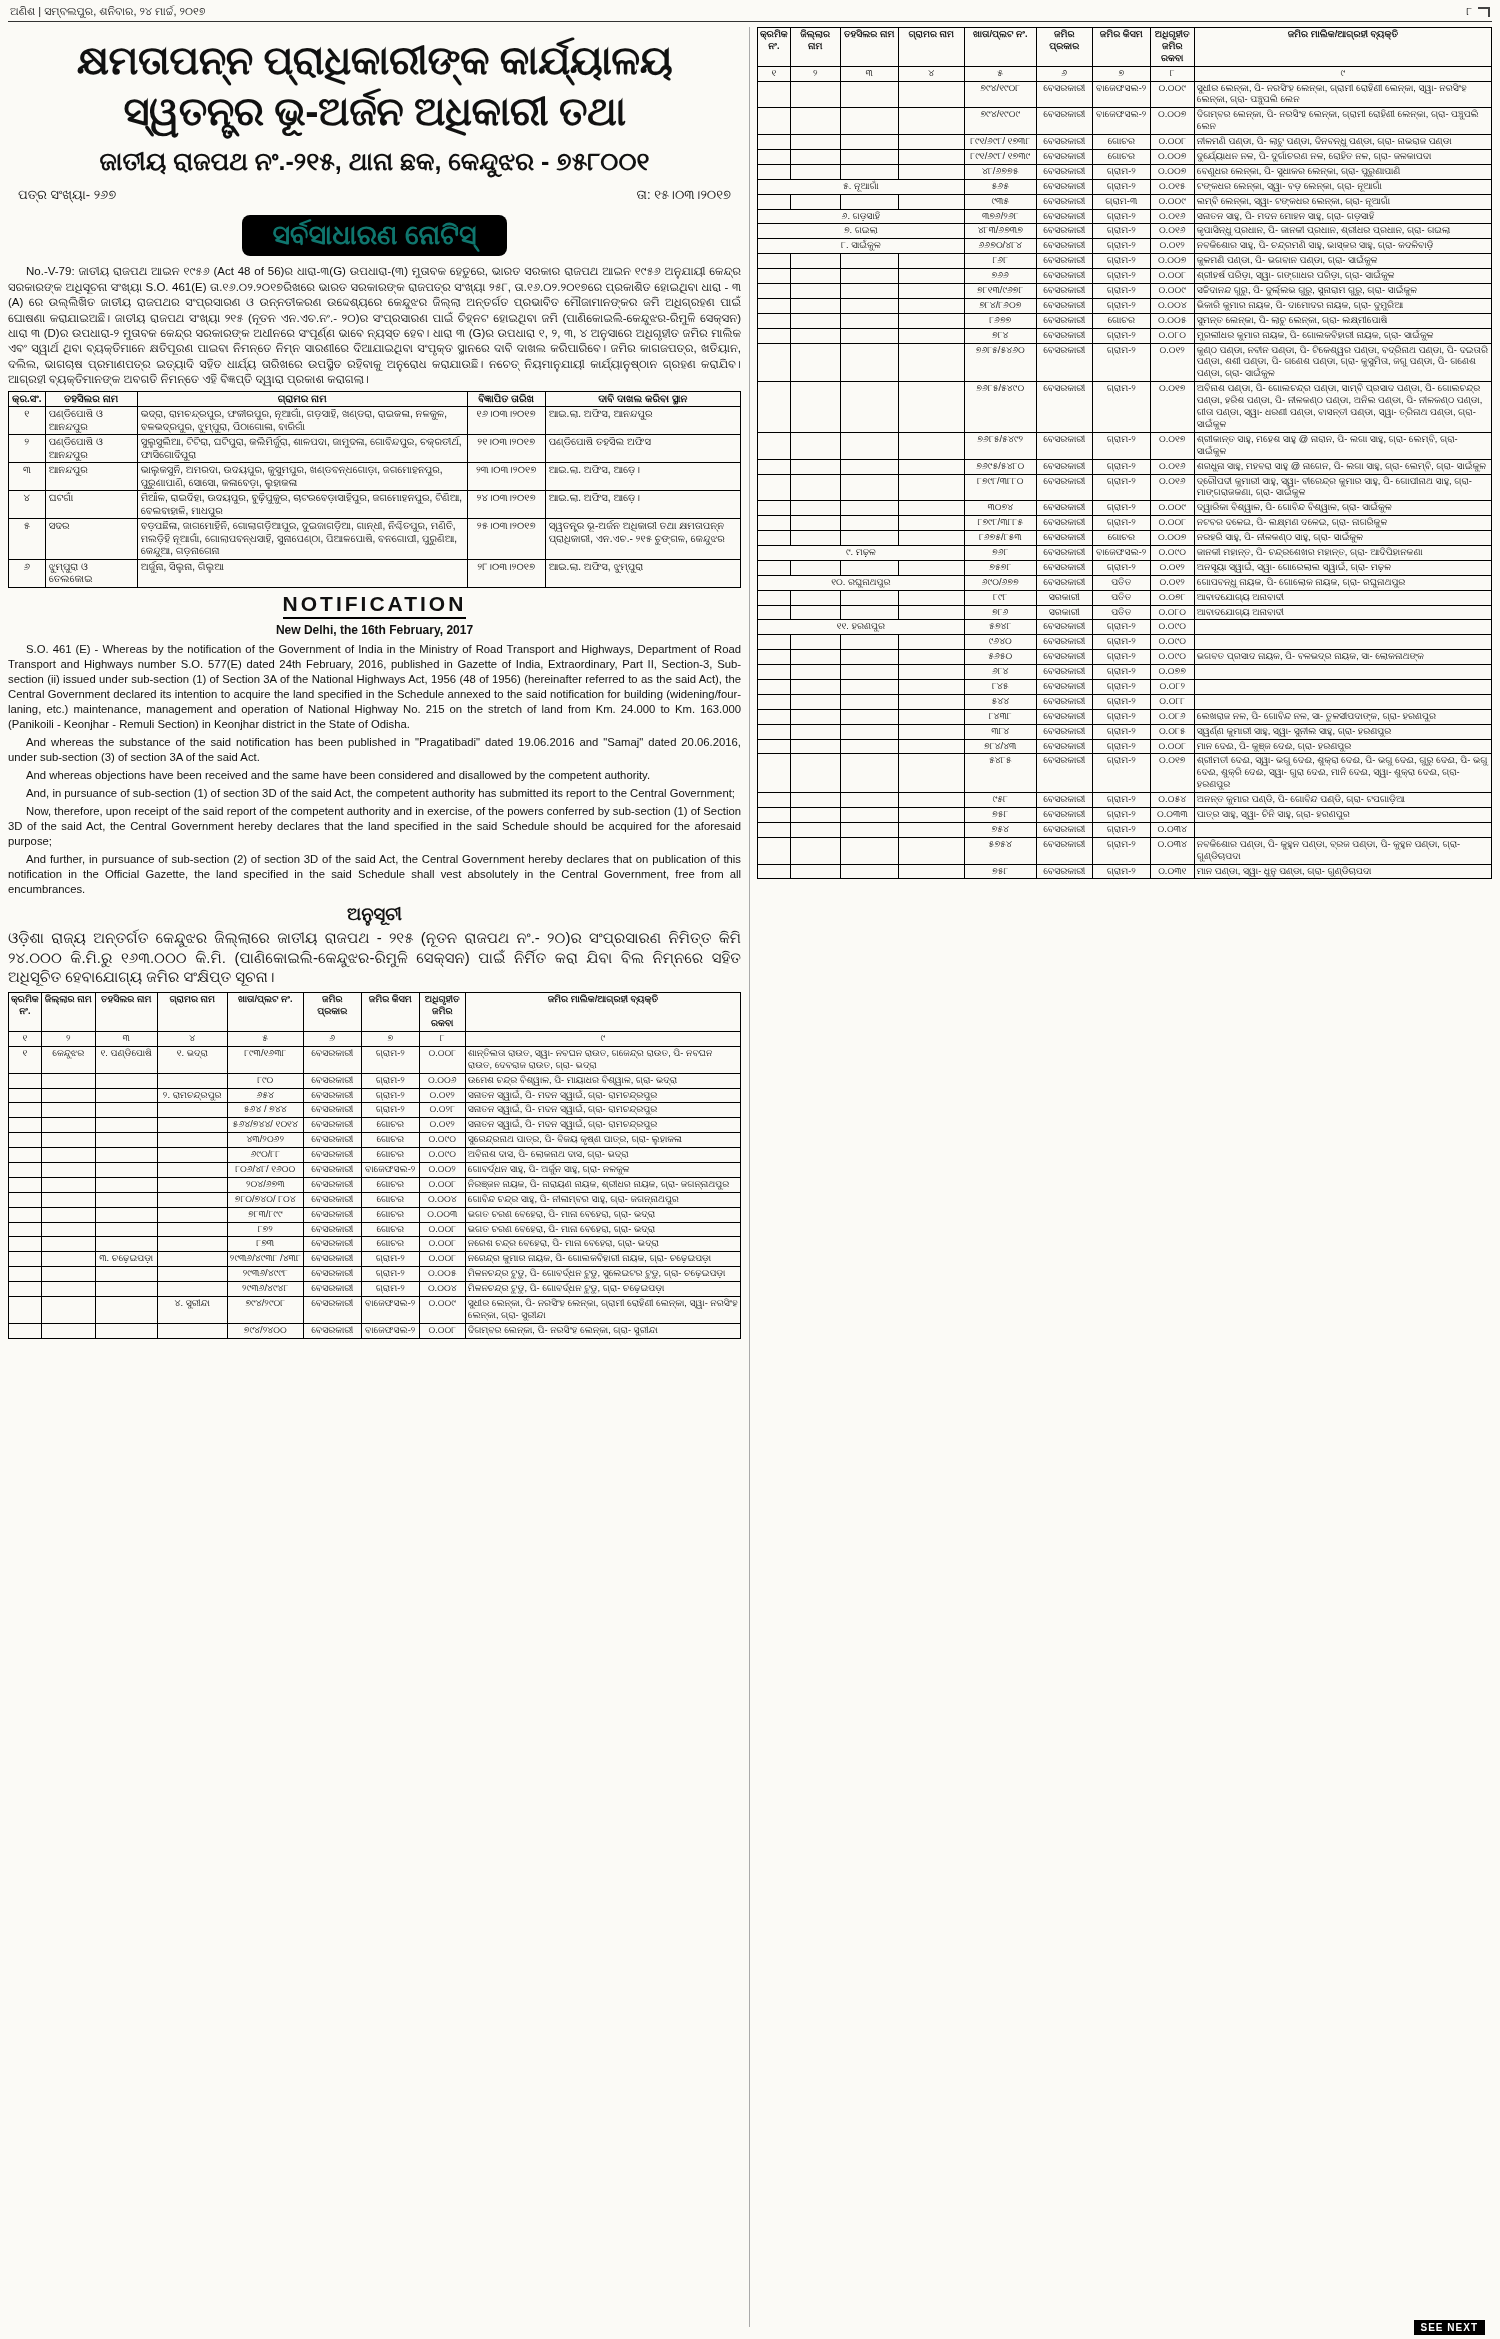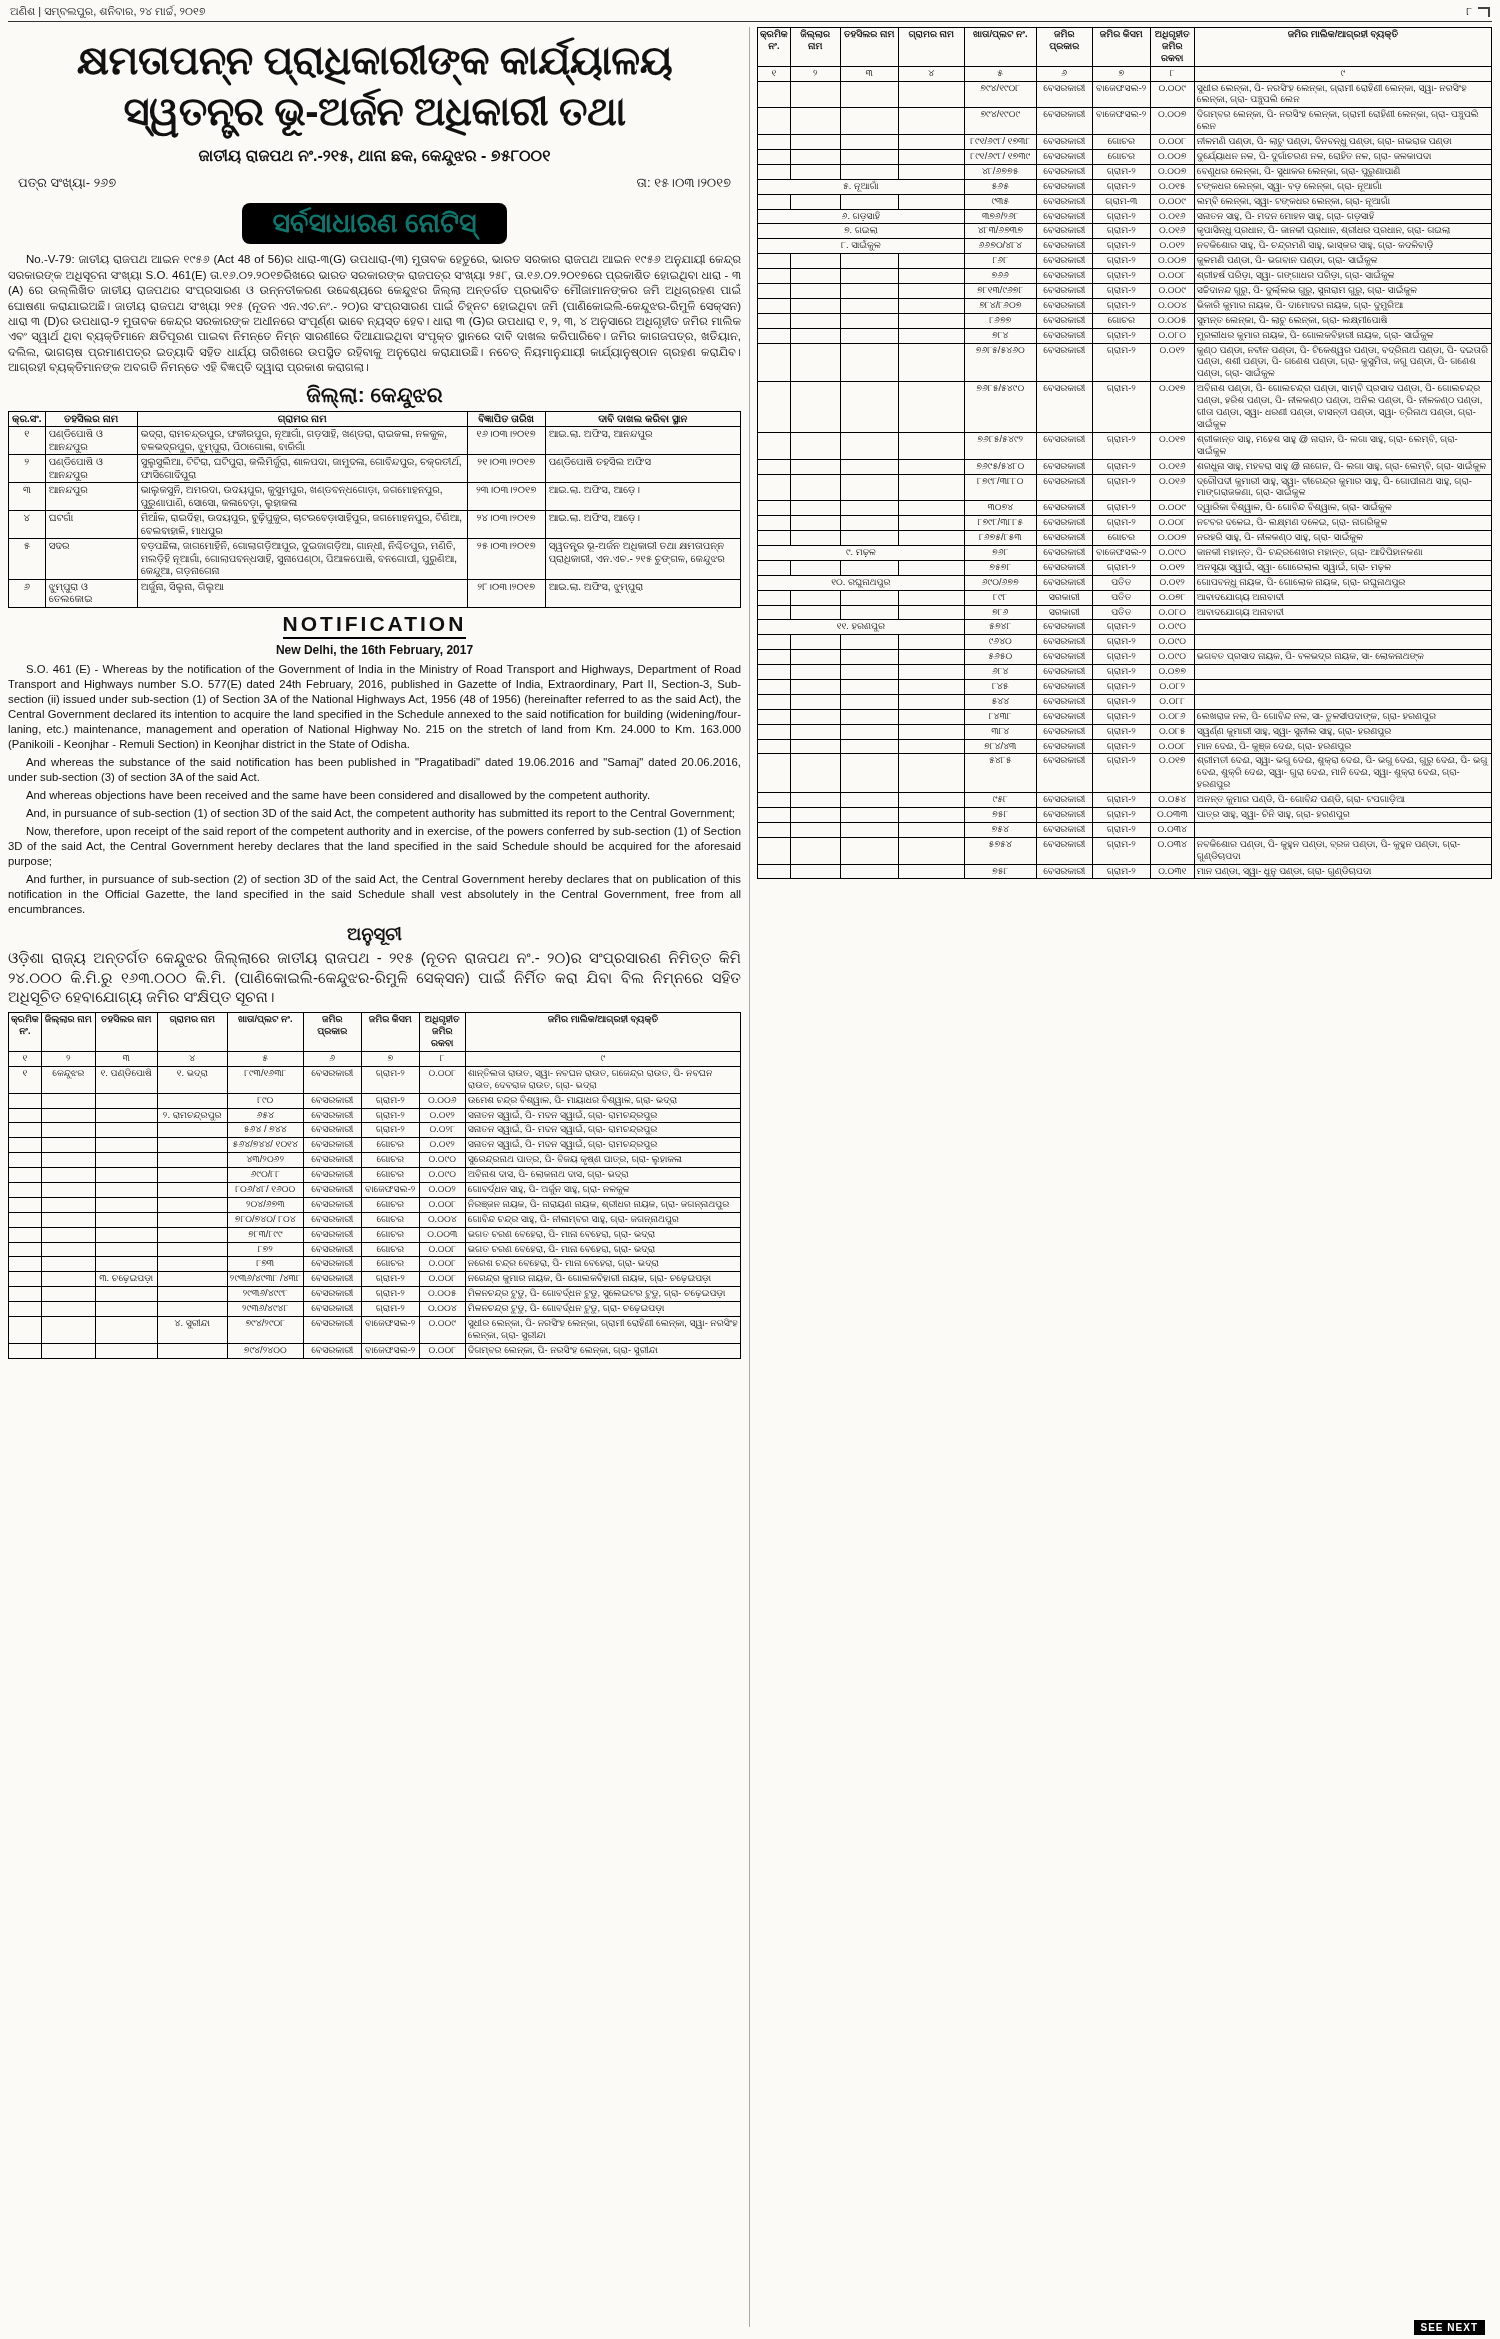--- a/index.html
+++ b/index.html
@@ -16,21 +16,21 @@
   .page-corner { display:flex; align-items:center; gap:6px; }
   .crop-mark { width:12px; height:10px; border-top:2px solid #444; border-right:2px solid #444; display:inline-block; }
 
   .columns { display:flex; margin-top:5px; height:2300px; }
   .left-col { width:742px; padding-right:8px; border-right:1px solid #aaa; }
   .right-col { flex:1; padding-left:7px; }
 
   
   .office-box { text-align:center; padding:8px 4px 2px 4px; }
   .office-title { font-size:40px; font-weight:bold; line-height:1.28; letter-spacing:-0.5px; }
-  .office-address { font-size:16px; font-weight:bold; margin-top:10px; }
+  .office-address { font-size:25px; font-weight:bold; margin-top:10px; }
   .office-meta { display:flex; justify-content:space-between; font-size:13px; margin-top:10px; padding:0 6px; }
 
   .notice-pill { display:block; width:fit-content; margin:10px auto 8px auto; background:#000; color:#0f766e;
     font-size:27px; font-weight:bold; padding:5px 30px; border-radius:8px; }
 
   .notice-body { font-size:11.5px; text-align:justify; line-height:1.34; margin-top:4px; }
   .notice-body p { text-indent:18px; margin-bottom:3px; }
 
   .signature { text-align:right; font-size:11.5px; font-weight:bold; line-height:1.35; margin:6px 10px 4px 0; }
 
@@ -103,21 +103,20 @@
         </div>
       </div>
 
       <div class="notice-pill">ସର୍ବସାଧାରଣ ନୋଟିସ୍</div>
 
       <div class="notice-body">
         <p>No.-V-79: ଜାତୀୟ ରାଜପଥ ଆଇନ ୧୯୫୬ (Act 48 of 56)ର ଧାରା-୩(G) ଉପଧାରା-(୩) ମୁତାବକ ହେତୁରେ, ଭାରତ ସରକାର ରାଜପଥ ଆଇନ ୧୯୫୬ ଅନୁଯାୟୀ କେନ୍ଦ୍ର ସରକାରଙ୍କ ଅଧିସୂଚନା ସଂଖ୍ୟା S.O. 461(E) ତା.୧୬.୦୨.୨୦୧୭ରିଖରେ ଭାରତ ସରକାରଙ୍କ ରାଜପତ୍ର ସଂଖ୍ୟା ୨୫୮, ତା.୧୬.୦୨.୨୦୧୭ରେ ପ୍ରକାଶିତ ହୋଇଥିବା ଧାରା - ୩ (A) ରେ ଉଲ୍ଲିଖିତ ଜାତୀୟ ରାଜପଥର ସଂପ୍ରସାରଣ ଓ ଉନ୍ନତୀକରଣ ଉଦ୍ଦେଶ୍ୟରେ କେନ୍ଦୁଝର ଜିଲ୍ଲା ଅନ୍ତର୍ଗତ ପ୍ରଭାବିତ ମୌଜାମାନଙ୍କର ଜମି ଅଧିଗ୍ରହଣ ପାଇଁ ଘୋଷଣା କରାଯାଇଅଛି। ଜାତୀୟ ରାଜପଥ ସଂଖ୍ୟା ୨୧୫ (ନୂତନ ଏନ.ଏଚ.ନଂ.- ୨୦)ର ସଂପ୍ରସାରଣ ପାଇଁ ଚିହ୍ନଟ ହୋଇଥିବା ଜମି (ପାଣିକୋଇଲି-କେନ୍ଦୁଝର-ରିମୁଳି ସେକ୍ସନ) ଧାରା ୩ (D)ର ଉପଧାରା-୨ ମୁତାବକ କେନ୍ଦ୍ର ସରକାରଙ୍କ ଅଧୀନରେ ସଂପୂର୍ଣ୍ଣ ଭାବେ ନ୍ୟସ୍ତ ହେବ। ଧାରା ୩ (G)ର ଉପଧାରା ୧, ୨, ୩, ୪ ଅନୁସାରେ ଅଧିଗୃହୀତ ଜମିର ମାଲିକ ଏବଂ ସ୍ୱାର୍ଥ ଥିବା ବ୍ୟକ୍ତିମାନେ କ୍ଷତିପୂରଣ ପାଇବା ନିମନ୍ତେ ନିମ୍ନ ସାରଣୀରେ ଦିଆଯାଇଥିବା ସଂପୃକ୍ତ ସ୍ଥାନରେ ଦାବି ଦାଖଲ କରିପାରିବେ। ଜମିର କାଗଜପତ୍ର, ଖତିୟାନ, ଦଲିଲ, ଭାଗଚାଷ ପ୍ରମାଣପତ୍ର ଇତ୍ୟାଦି ସହିତ ଧାର୍ଯ୍ୟ ତାରିଖରେ ଉପସ୍ଥିତ ରହିବାକୁ ଅନୁରୋଧ କରାଯାଉଛି। ନଚେତ୍ ନିୟମାନୁଯାୟୀ କାର୍ଯ୍ୟାନୁଷ୍ଠାନ ଗ୍ରହଣ କରାଯିବ। ଆଗ୍ରହୀ ବ୍ୟକ୍ତିମାନଙ୍କ ଅବଗତି ନିମନ୍ତେ ଏହି ବିଜ୍ଞପ୍ତି ଦ୍ୱାରା ପ୍ରକାଶ କରାଗଲା।</p>
       </div>
 
 
-      <div class="district-heading">ଜିଲ୍ଲା: କେନ୍ଦୁଝର</div>
 
       <table class="district-table">
         <thead>
           <tr>
               <th>କ୍ର.ସଂ.</th>
               <th>ତହସିଲର ନାମ</th>
               <th>ଗ୍ରାମର ନାମ</th>
               <th>ବିଜ୍ଞାପିତ ତାରିଖ</th>
               <th>ଦାବି ଦାଖଲ କରିବା ସ୍ଥାନ</th>
             </tr>

